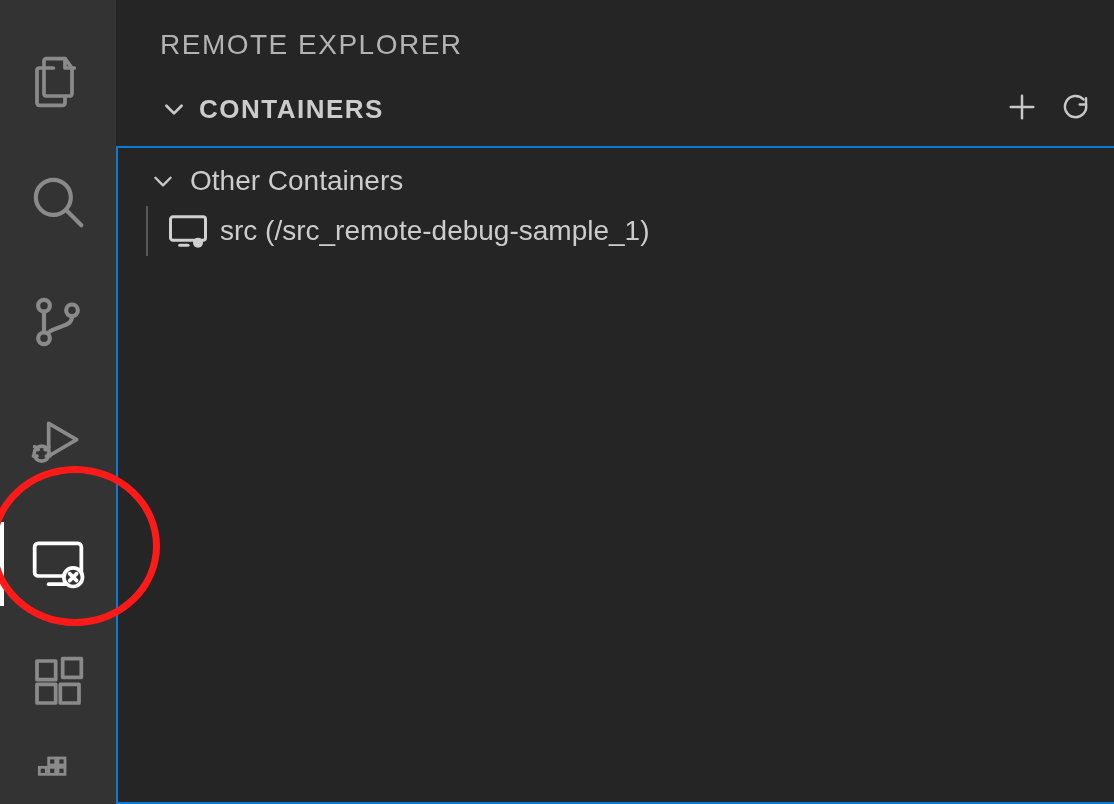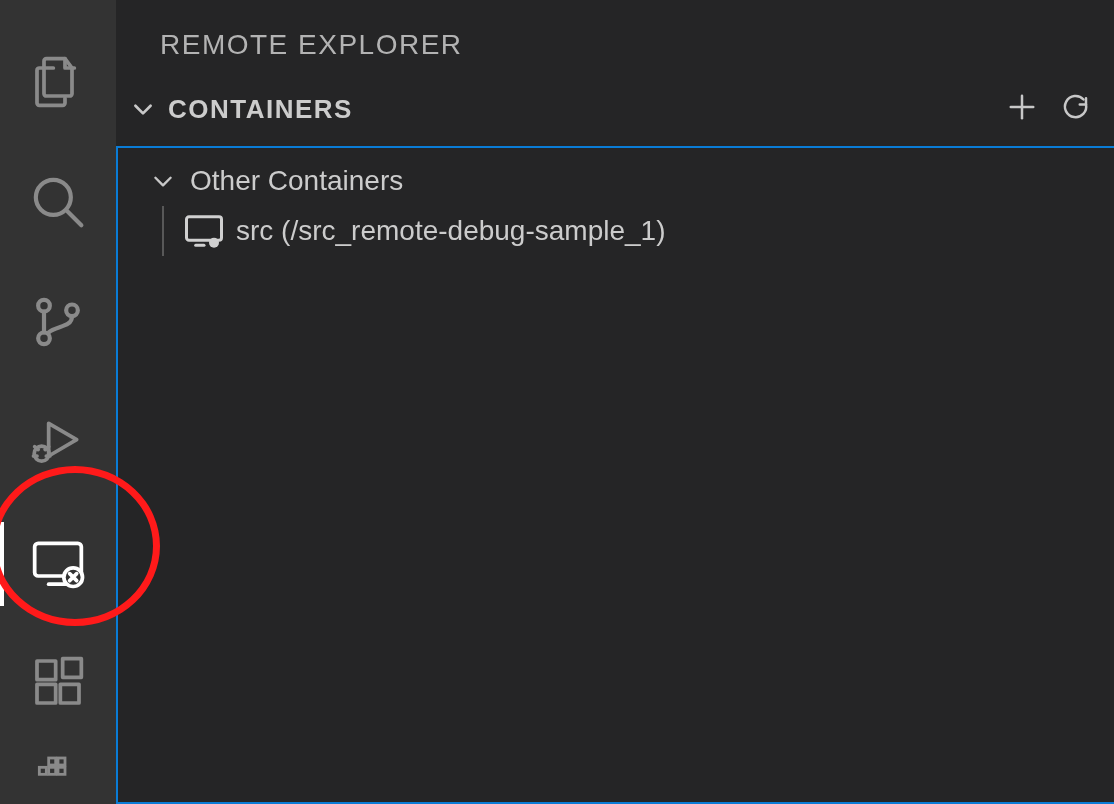--- a/index.html
+++ b/index.html
@@ -81,23 +81,24 @@
     font-size: 28px;
     font-weight: 400;
     letter-spacing: 1.5px;
     color: #b3b3b3;
   }
 
   .section-header {
     height: 50px;
     display: flex;
     align-items: center;
-    padding-left: 12px;
+    padding-left: 2px;
     padding-right: 16px;
     gap: 10px;
+    margin-left: 41px;
   }
   .section-header .label {
     font-size: 26px;
     font-weight: 800;
     letter-spacing: 1.5px;
     color: #cccccc;
   }
   .section-header .spacer { flex: 1; }
   .section-header .action-btn {
     width: 44px;
@@ -128,21 +129,21 @@
     align-items: center;
     height: 50px;
     padding-left: 30px;
     gap: 10px;
     font-size: 28px;
     color: #cccccc;
     cursor: pointer;
   }
   .tree-row .chev-icon { margin-right: 2px; }
   .tree-row.indent {
-    padding-left: 44px;
+    padding-left: 28px;
   }
   .tree-row .container-icon {
     width: 44px; height: 40px; display:flex; align-items:center; justify-content:center;
     position: relative;
   }
   .tree-row .container-icon svg { width: 40px; height: 34px; stroke:#d0d0d0; fill:none; }
   .tree-guide {
     width: 2px;
     align-self: stretch;
     background: #585858;

